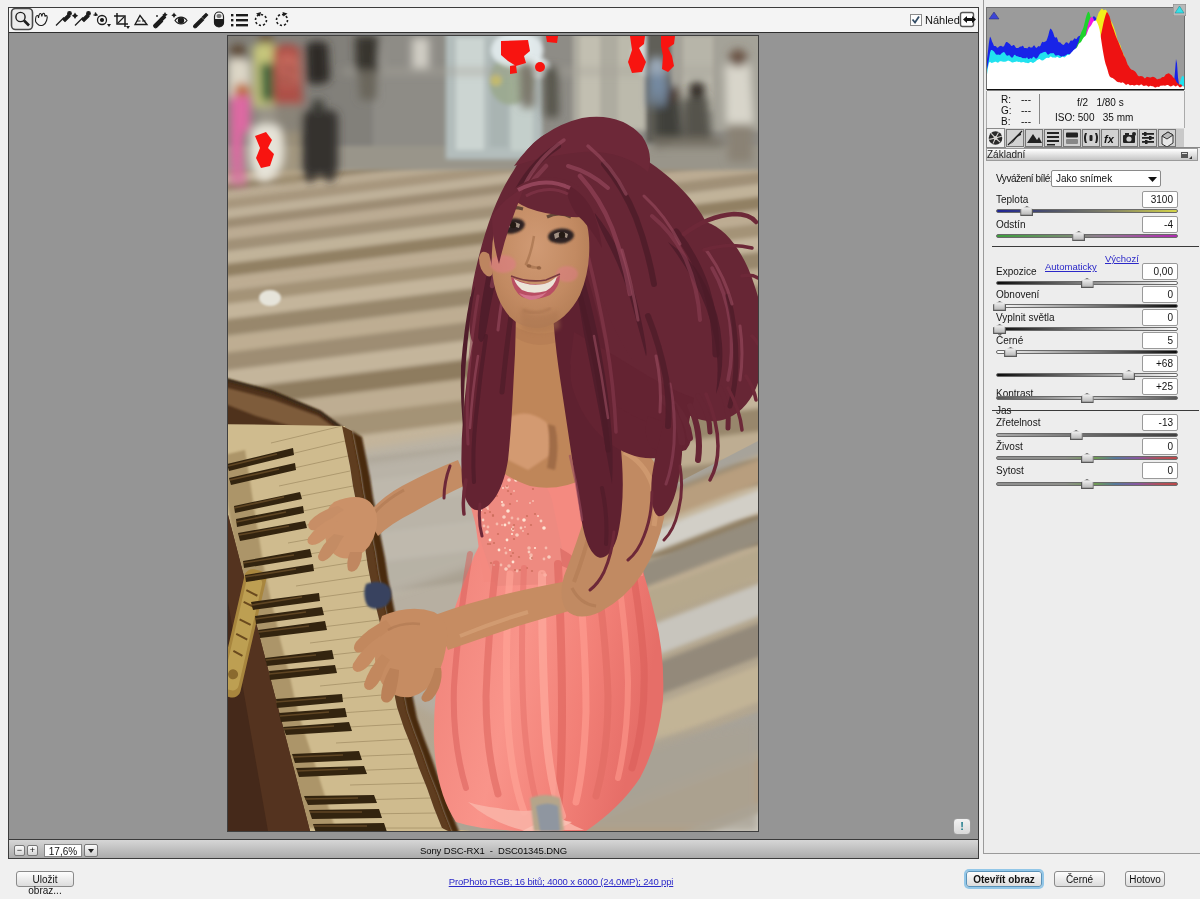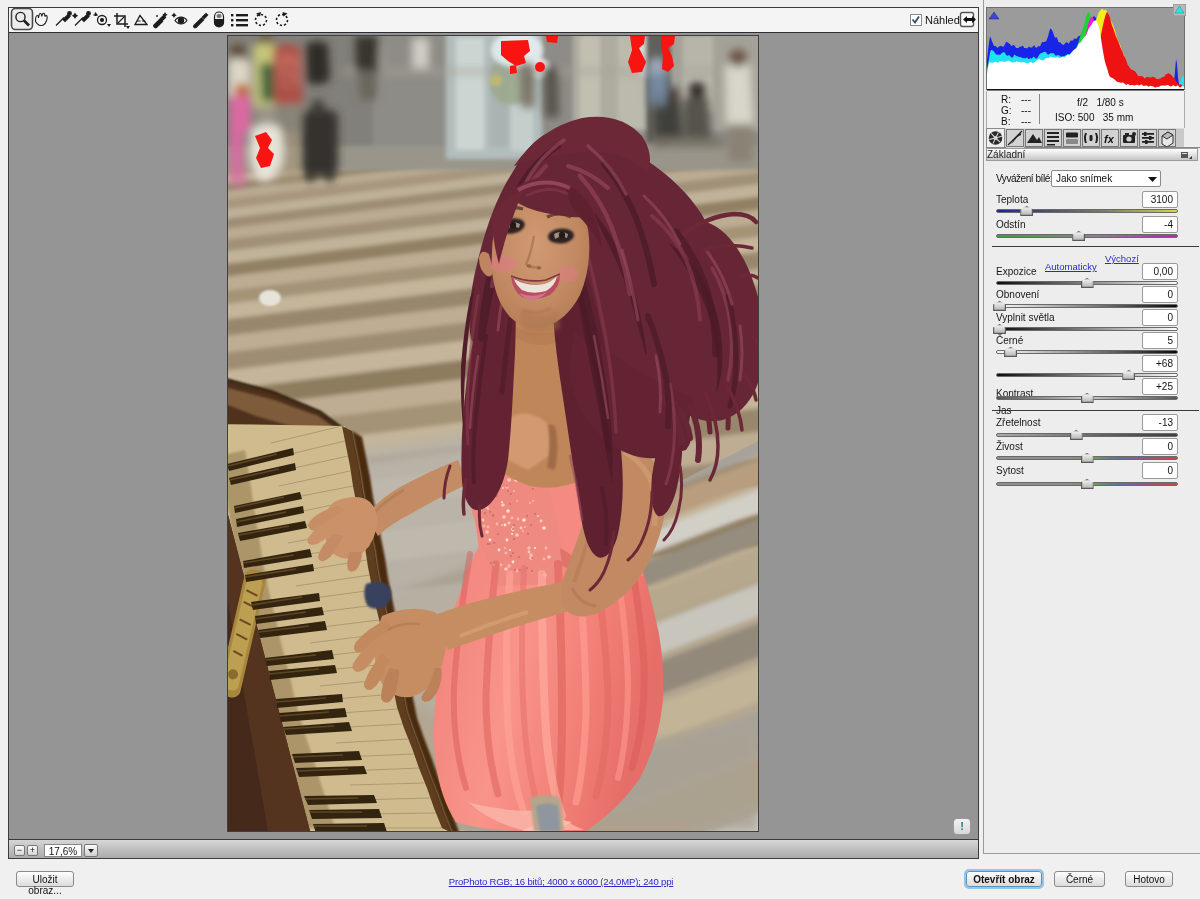--- a/index.html
+++ b/index.html
@@ -661,20 +661,21 @@
 </svg></div>
   <div class="abs" style="left:944px;top:784px;width:18px;height:17px;background:linear-gradient(#f2f2f2,#d8d8d8);border:1px solid #9a9a9a;border-radius:4px;text-align:center;color:#1b7a8a;font-weight:bold;font-size:11px;padding-top:1px;">!</div>
  </div>
  <div id="zoombar">
   <div class="abs" style="left:5px;top:5px;width:11px;height:11px;background:linear-gradient(#fbfbfb,#d5d5d5);border:1px solid #777;border-radius:2px;font-size:9px;line-height:9px;text-align:center;">−</div>
   <div class="abs" style="left:18px;top:5px;width:11px;height:11px;background:linear-gradient(#fbfbfb,#d5d5d5);border:1px solid #777;border-radius:2px;font-size:9px;line-height:9px;text-align:center;">+</div>
   <div class="abs" style="left:35px;top:4px;width:38px;height:13px;background:#fff;border:1px solid #888;font-size:10px;text-align:center;padding-top:1px;">17,6%</div>
   <div class="abs" style="left:75px;top:4px;width:14px;height:13px;background:linear-gradient(#fbfbfb,#cfcfcf);border:1px solid #777;border-radius:2px;"><svg width="12" height="11">
           <path d="M3,4 l6,0 l-3,4 Z" fill="#222"></path>
         </svg></div>
+  <div class="abs" style="left:0;top:5px;width:969px;text-align:center;font-size:9.5px;letter-spacing:-0.1px;color:#0a0a0a;">Sony DSC-RX1&nbsp; -&nbsp; DSC01345.DNG</div>
  </div>
 </div>
 
 <div id="rpanel">
  <div class="abs" style="left:2px;top:7px;width:199px;height:83px;background:#9b9b9b;border:1px solid #6f6f6f;">
   <svg width="199" height="83" xmlns="http://www.w3.org/2000/svg">
         <g transform="translate(0,1)">
 <path d="M0,80L0.0,50.2L1.0,42.1L2.0,33.2L3.0,27.5L4.0,29.3L5.0,32.4L6.0,34.6L7.0,37.0L8.0,37.0L9.0,37.3L10.1,38.8L11.1,38.4L12.1,37.4L13.1,36.9L14.1,36.8L15.1,37.4L16.1,37.7L17.1,36.9L18.1,34.7L19.1,33.0L20.1,33.0L21.1,33.8L22.1,34.5L23.1,35.3L24.1,36.8L25.1,37.0L26.1,35.9L27.1,36.0L28.1,37.6L29.1,38.9L30.2,39.1L31.2,39.0L32.2,38.2L33.2,37.6L34.2,37.7L35.2,36.7L36.2,36.9L37.2,38.9L38.2,39.0L39.2,38.9L40.2,39.6L41.2,38.3L42.2,37.5L43.2,38.4L44.2,38.6L45.2,38.4L46.2,37.0L47.2,36.2L48.2,37.8L49.2,39.0L50.3,38.2L51.3,37.1L52.3,37.5L53.3,36.9L54.3,34.5L55.3,32.8L56.3,33.2L57.3,33.1L58.3,32.6L59.3,31.9L60.3,29.4L61.3,26.4L62.3,22.3L63.3,19.5L64.3,20.3L65.3,21.7L66.3,24.0L67.3,27.6L68.3,28.8L69.4,28.1L70.4,29.7L71.4,32.9L72.4,33.3L73.4,33.5L74.4,34.8L75.4,35.4L76.4,36.0L77.4,35.3L78.4,33.8L79.4,33.2L80.4,33.6L81.4,34.7L82.4,33.7L83.4,31.7L84.4,31.4L85.4,31.8L86.4,30.8L87.4,29.2L88.4,29.8L89.5,30.0L90.5,28.2L91.5,27.3L92.5,27.0L93.5,26.1L94.5,24.9L95.5,24.3L96.5,23.3L97.5,21.5L98.5,19.9L99.5,18.4L100.5,17.2L101.5,14.7L102.5,12.5L103.5,11.5L104.5,10.4L105.5,9.1L106.5,7.3L107.5,7.4L108.6,8.6L109.6,10.1L110.6,15.5L111.6,23.8L112.6,32.6L113.6,42.1L114.6,51.7L115.6,59.9L116.6,65.2L117.6,69.0L118.6,70.6L119.6,70.9L120.6,72.3L121.6,72.5L122.6,72.6L123.6,74.9L124.6,77.4L125.6,78.1L126.6,77.5L127.6,76.5L128.7,75.2L129.7,74.9L130.7,76.7L131.7,77.8L132.7,77.7L133.7,78.5L134.7,78.7L135.7,77.2L136.7,77.1L137.7,78.2L138.7,77.7L139.7,76.3L140.7,76.4L141.7,76.7L142.7,76.9L143.7,77.5L144.7,76.9L145.7,75.8L146.7,76.0L147.8,77.6L148.8,79.4L149.8,79.4L150.8,78.7L151.8,78.5L152.8,78.4L153.8,78.3L154.8,78.0L155.8,78.8L156.8,79.5L157.8,78.7L158.8,78.1L159.8,78.0L160.8,78.1L161.8,78.2L162.8,78.0L163.8,77.7L164.8,77.7L165.8,77.9L166.8,78.0L167.9,77.7L168.9,77.6L169.9,77.8L170.9,78.0L171.9,77.8L172.9,77.9L173.9,78.1L174.9,78.0L175.9,78.0L176.9,78.0L177.9,77.9L178.9,77.9L179.9,78.1L180.9,78.0L181.9,78.0L182.9,78.0L183.9,78.1L184.9,78.2L185.9,78.1L186.9,74.7L188.0,62.4L189.0,50.1L190.0,54.6L191.0,68.6L192.0,75.2L193.0,76.6L194.0,78.0L195.0,77.8L196.0,77.1L197.0,76.9L197,80Z" fill="#1824e8"></path>
 <path d="M0,80L0.0,60.5L1.0,56.0L2.0,50.0L3.0,43.8L4.0,40.9L5.0,41.1L6.0,41.8L7.0,42.4L8.0,44.1L9.0,45.6L10.1,45.8L11.1,45.6L12.1,45.8L13.1,45.9L14.1,44.8L15.1,43.9L16.1,43.3L17.1,42.9L18.1,44.2L19.1,46.1L20.1,46.8L21.1,46.4L22.1,46.1L23.1,47.1L24.1,48.2L25.1,48.7L26.1,47.9L27.1,46.0L28.1,45.7L29.1,46.9L30.2,47.2L31.2,47.5L32.2,48.0L33.2,48.1L34.2,48.2L35.2,49.0L36.2,49.3L37.2,49.1L38.2,49.4L39.2,48.7L40.2,48.4L41.2,50.1L42.2,50.1L43.2,49.1L44.2,49.7L45.2,49.2L46.2,47.7L47.2,47.9L48.2,49.2L49.2,49.7L50.3,49.0L51.3,47.6L52.3,45.8L53.3,44.5L54.3,44.3L55.3,43.8L56.3,43.3L57.3,43.0L58.3,42.7L59.3,43.5L60.3,45.3L61.3,45.7L62.3,45.1L63.3,44.3L64.3,44.2L65.3,44.2L66.3,44.0L67.3,45.1L68.3,46.4L69.4,46.6L70.4,46.3L71.4,46.1L72.4,46.5L73.4,47.3L74.4,47.7L75.4,47.3L76.4,47.3L77.4,47.1L78.4,46.6L79.4,46.1L80.4,45.1L81.4,45.1L82.4,45.5L83.4,44.9L84.4,44.2L85.4,43.5L86.4,42.1L87.4,40.7L88.4,39.8L89.5,40.0L90.5,40.4L91.5,39.6L92.5,39.1L93.5,38.4L94.5,36.6L95.5,34.6L96.5,33.4L97.5,32.6L98.5,31.3L99.5,30.9L100.5,30.3L101.5,28.7L102.5,27.5L103.5,26.9L104.5,27.8L105.5,29.1L106.5,30.5L107.5,34.0L108.6,37.4L109.6,40.1L110.6,43.2L111.6,46.7L112.6,51.9L113.6,58.6L114.6,63.4L115.6,65.4L116.6,67.9L117.6,70.3L118.6,71.5L119.6,73.3L120.6,74.8L121.6,75.1L122.6,75.3L123.6,75.4L124.6,74.4L125.6,73.8L126.6,75.1L127.6,76.2L128.7,76.2L129.7,76.6L130.7,76.0L131.7,74.8L132.7,74.7L133.7,74.7L134.7,75.6L135.7,77.3L136.7,78.0L137.7,77.3L138.7,77.0L139.7,77.7L140.7,77.5L141.7,76.9L142.7,77.1L143.7,77.1L144.7,76.5L145.7,76.7L146.7,78.3L147.8,78.4L148.8,76.9L149.8,77.1L150.8,78.7L151.8,79.2L152.8,78.6L153.8,77.3L154.8,76.9L155.8,78.2L156.8,78.5L157.8,77.7L158.8,77.2L159.8,76.3L160.8,75.5L161.8,75.8L162.8,76.8L163.8,78.1L164.8,78.6L165.8,77.8L166.8,77.9L167.9,78.1L168.9,77.8L169.9,77.7L170.9,77.8L171.9,77.7L172.9,77.8L173.9,78.1L174.9,78.1L175.9,77.8L176.9,77.7L177.9,77.8L178.9,78.0L179.9,78.0L180.9,77.8L181.9,77.8L182.9,77.8L183.9,77.8L184.9,78.2L185.9,78.2L186.9,77.9L188.0,77.9L189.0,78.0L190.0,78.0L191.0,78.1L192.0,77.1L193.0,73.5L194.0,69.5L195.0,67.2L196.0,66.8L197.0,68.2L197,80Z" fill="#21e2ef"></path>
 <path d="M0,80L0.0,73.7L1.0,76.6L2.0,77.0L3.0,76.0L4.0,75.0L5.0,74.4L6.0,73.5L7.0,72.8L8.0,72.1L9.0,71.0L10.1,70.2L11.1,70.5L12.1,71.6L13.1,70.9L14.1,69.4L15.1,69.8L16.1,70.2L17.1,69.8L18.1,69.0L19.1,67.6L20.1,67.7L21.1,68.0L22.1,67.0L23.1,67.2L24.1,67.8L25.1,66.6L26.1,65.9L27.1,67.3L28.1,68.5L29.1,68.5L30.2,67.9L31.2,67.0L32.2,66.1L33.2,65.7L34.2,66.7L35.2,67.3L36.2,66.7L37.2,66.6L38.2,66.5L39.2,66.4L40.2,65.9L41.2,64.3L42.2,63.6L43.2,64.2L44.2,64.5L45.2,64.2L46.2,63.4L47.2,64.1L48.2,64.9L49.2,64.3L50.3,64.9L51.3,65.9L52.3,65.0L53.3,63.1L54.3,62.7L55.3,63.4L56.3,63.1L57.3,63.1L58.3,63.6L59.3,62.7L60.3,61.4L61.3,61.8L62.3,62.8L63.3,62.6L64.3,61.5L65.3,61.1L66.3,61.3L67.3,60.7L68.3,60.2L69.4,60.9L70.4,60.5L71.4,60.2L72.4,60.6L73.4,59.9L74.4,59.9L75.4,60.0L76.4,58.7L77.4,56.9L78.4,55.6L79.4,55.2L80.4,54.6L81.4,52.5L82.4,50.8L83.4,50.8L84.4,50.8L85.4,49.2L86.4,46.9L87.4,44.1L88.4,40.7L89.5,37.9L90.5,35.6L91.5,33.3L92.5,29.6L93.5,25.6L94.5,22.8L95.5,20.8L96.5,18.2L97.5,14.3L98.5,10.1L99.5,6.4L100.5,3.7L101.5,2.5L102.5,4.1L103.5,7.7L104.5,10.6L105.5,13.2L106.5,16.5L107.5,19.2L108.6,22.8L109.6,28.7L110.6,35.3L111.6,42.5L112.6,49.6L113.6,56.0L114.6,61.8L115.6,65.1L116.6,67.8L117.6,71.1L118.6,73.2L119.6,72.9L120.6,73.1L121.6,74.7L122.6,75.0L123.6,74.9L124.6,75.2L125.6,75.2L126.6,76.0L127.6,76.8L128.7,76.4L129.7,76.2L130.7,76.7L131.7,76.8L132.7,76.7L133.7,77.6L134.7,78.4L135.7,77.7L136.7,76.4L137.7,77.0L138.7,78.2L139.7,77.9L140.7,77.2L141.7,77.7L142.7,78.1L143.7,77.4L144.7,76.8L145.7,76.7L146.7,76.4L147.8,77.5L148.8,79.0L149.8,78.6L150.8,78.1L151.8,78.0L152.8,77.0L153.8,76.5L154.8,77.4L155.8,78.9L156.8,79.3L157.8,78.3L158.8,77.9L159.8,78.1L160.8,78.0L161.8,78.0L162.8,78.1L163.8,78.1L164.8,78.2L165.8,78.0L166.8,78.1L167.9,78.3L168.9,78.2L169.9,78.2L170.9,78.3L171.9,78.2L172.9,78.0L173.9,78.1L174.9,78.4L175.9,78.4L176.9,78.3L177.9,78.4L178.9,78.7L179.9,78.7L180.9,78.6L181.9,78.5L182.9,78.7L183.9,79.0L184.9,78.9L185.9,78.5L186.9,78.5L188.0,78.7L189.0,78.9L190.0,78.7L191.0,78.6L192.0,78.9L193.0,79.0L194.0,79.1L195.0,79.2L196.0,79.1L197.0,79.3L197,80Z" fill="#1ed32c"></path>
@@ -828,13 +829,13 @@
 <div class="thumb" style="left:97.5px;top:292px;"></div>
 <div class="slabel" style="top:304px;">Sytost</div>
 <div class="vbox" style="left:159px;top:301px;">0</div>
 <div class="track" style="top:321px;background:linear-gradient(90deg,#909090 0%,#8f908c 38%,#6f9a55 55%,#56789c 66%,#8857a0 78%,#b0505c 90%,#bc4848 100%);"></div>
 <div class="thumb" style="left:97.5px;top:318px;"></div>
 </div>
 <div class="btn" style="left:16px;top:871px;width:58px;">Uložit obraz...</div>
 <div class="abs" style="left:0px;top:876px;width:1122px;text-align:center;font-size:9.5px;letter-spacing:-0.15px;"><span class="link">ProPhoto RGB; 16 bitů; 4000 x 6000 (24,0MP); 240 ppi</span></div>
 <div class="btn" style="left:966px;top:871px;width:76px;box-shadow:0 0 0 2px #93c7e8;border-color:#5a92b8;font-weight:bold;">Otevřít obraz</div>
 <div class="btn" style="left:1054px;top:871px;width:51px;">Černé</div>
-<div class="btn" style="left:1125px;top:871px;width:48px;">Hotovo</div>
+<div class="btn" style="left:1125px;top:871px;width:40px;">Hotovo</div>
 
 </body></html>

